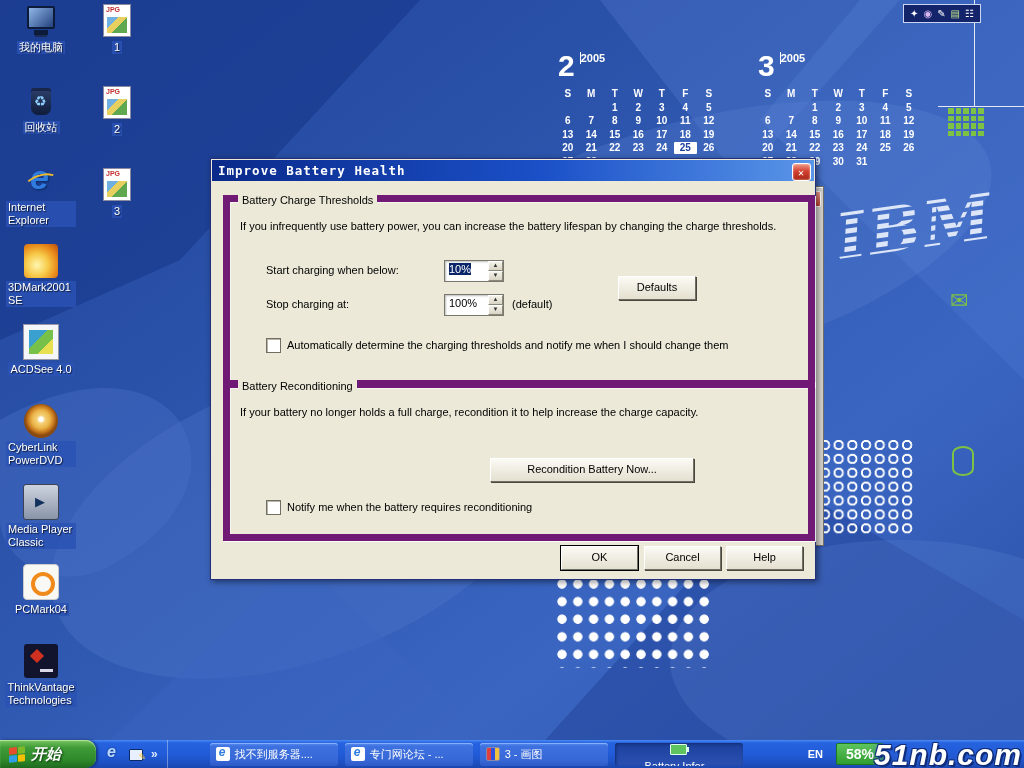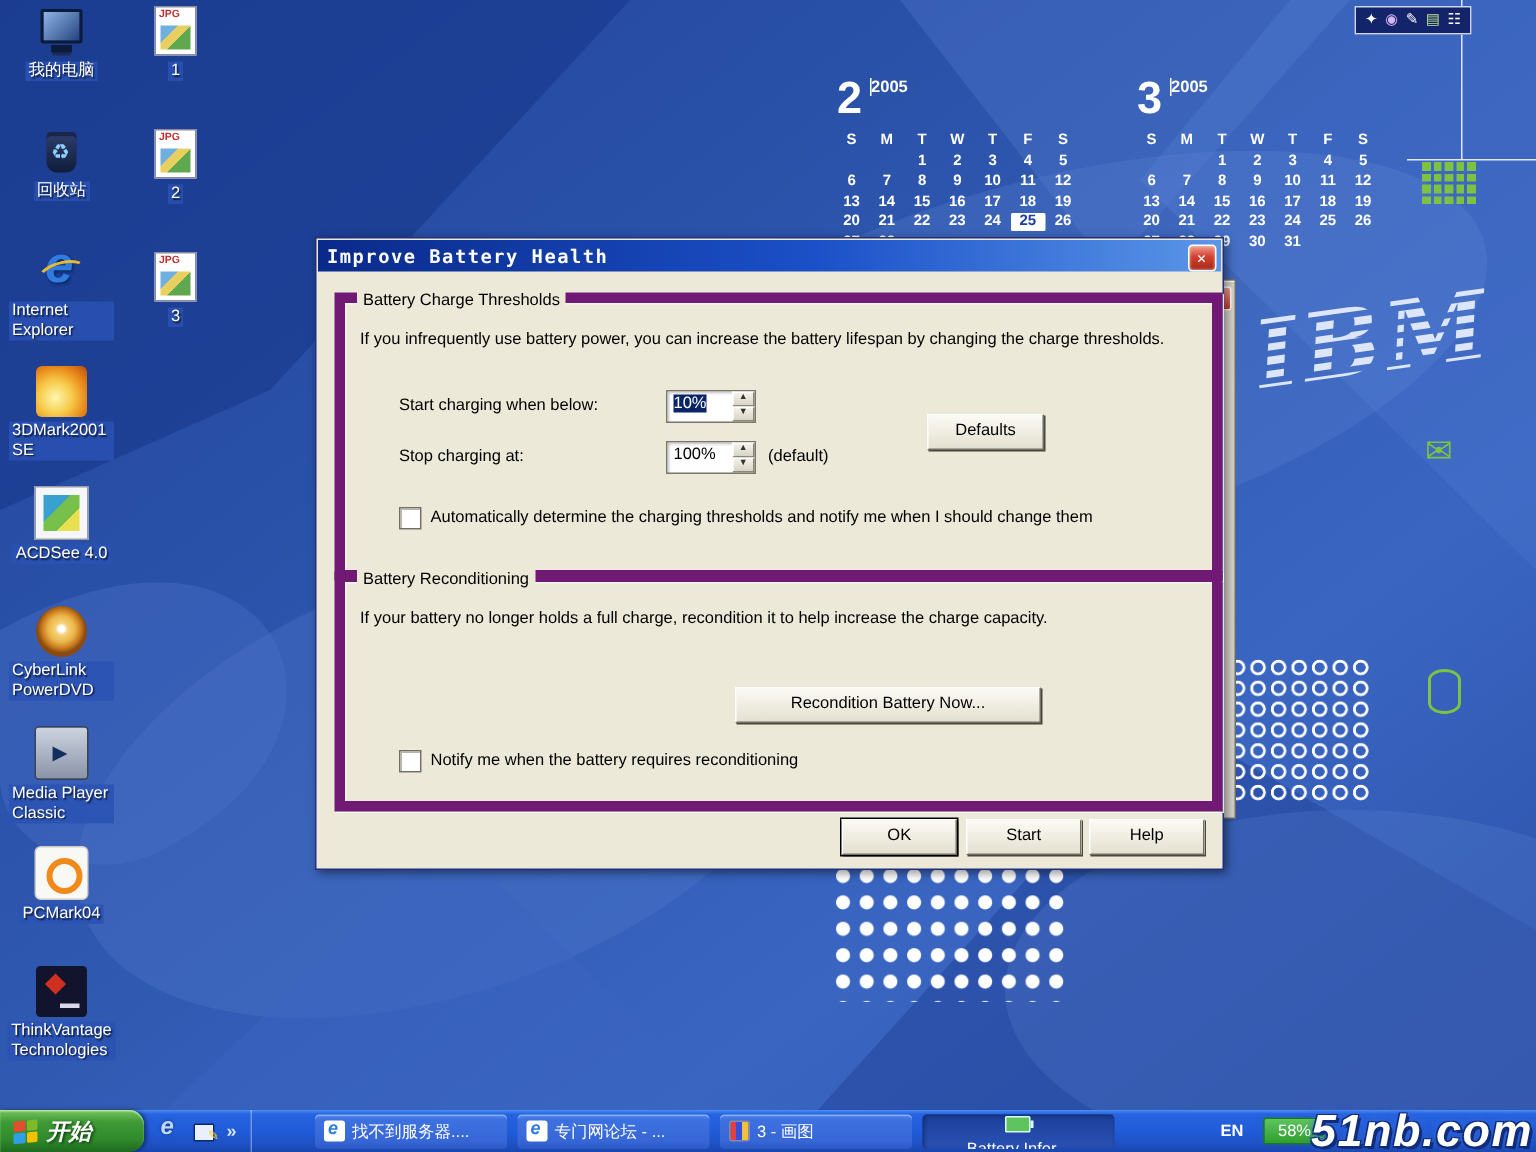--- a/index.html
+++ b/index.html
@@ -166,21 +166,21 @@
   .ie-page-icon{background:#fff;border-radius:2px;}
   .ie-page-icon::before{content:"e";position:absolute;left:3px;top:-2px;font-style:italic;font-weight:bold;
     font-size:12px;color:#2f7be0;}
   .paint-icon{border:1px solid #88a;border-radius:2px;box-sizing:border-box;
     background:linear-gradient(90deg,#e04040 33%,#3050e0 33%,#3050e0 66%,#f0c040 66%);}
   .battery-task-icon{width:15px;height:9px;background:#5fc45f;border:1px solid #dfe;border-radius:1px;margin-top:1px;}
   .battery-task-icon::after{content:"";position:absolute;right:-3px;top:2px;width:2px;height:5px;background:#dfe;}
   .tray{margin-left:auto;display:flex;align-items:center;gap:8px;height:100%;padding-right:140px;}
   .lang-indicator{color:#fff;font-size:11px;font-weight:bold;padding:2px 5px;cursor:default;}
   .battery-badge{background:linear-gradient(180deg,#5fc45f,#2f9e2f);border:1px solid #1e7a1e;
-    border-radius:2px;color:#fff;font-size:11px;font-weight:normal;padding:2px 9px;cursor:default;}
+    border-radius:2px;color:#fff;font-size:14px;font-weight:bold;padding:2px 9px;cursor:default;}
   .watermark{position:absolute;right:2px;bottom:-4px;z-index:40;font-size:30px;font-weight:bold;
     font-style:italic;color:#fff;letter-spacing:1px;
     text-shadow:2px 2px 0 #0f2d7a,-1px -1px 0 #0f2d7a,1px -1px 0 #0f2d7a,-1px 1px 0 #0f2d7a,0 0 7px #3a66d0;}
 </style>
 </head>
 <body>
 
 <svg class="bg-art" width="1024" height="768" viewBox="0 0 1024 768">
   <defs>
     <linearGradient id="g1" x1="0" y1="0" x2="1" y2="1">
@@ -440,21 +440,21 @@
 
   <div class="group group2">
     <span class="legend">Battery Reconditioning</span>
     <div class="g-desc">If your battery no longer holds a full charge, recondition it to help increase the charge capacity.</div>
     <div class="btn btn-recondition">Recondition Battery Now...</div>
     <div class="cb" style="left:36px;top:112px;"></div>
     <span class="cb-label" style="left:57px;top:113px;">Notify me when the battery requires reconditioning</span>
   </div>
 
   <div class="btn btn-ok">OK</div>
-  <div class="btn btn-cancel">Start</div>
+  <div class="btn btn-cancel">Cancel</div>
   <div class="btn btn-help">Help</div>
 </div>
 
 <div class="taskbar">
   <div class="start-button">
     <span class="win-flag">
         <i></i>
         <i></i>
         <i></i>
         <i></i>

